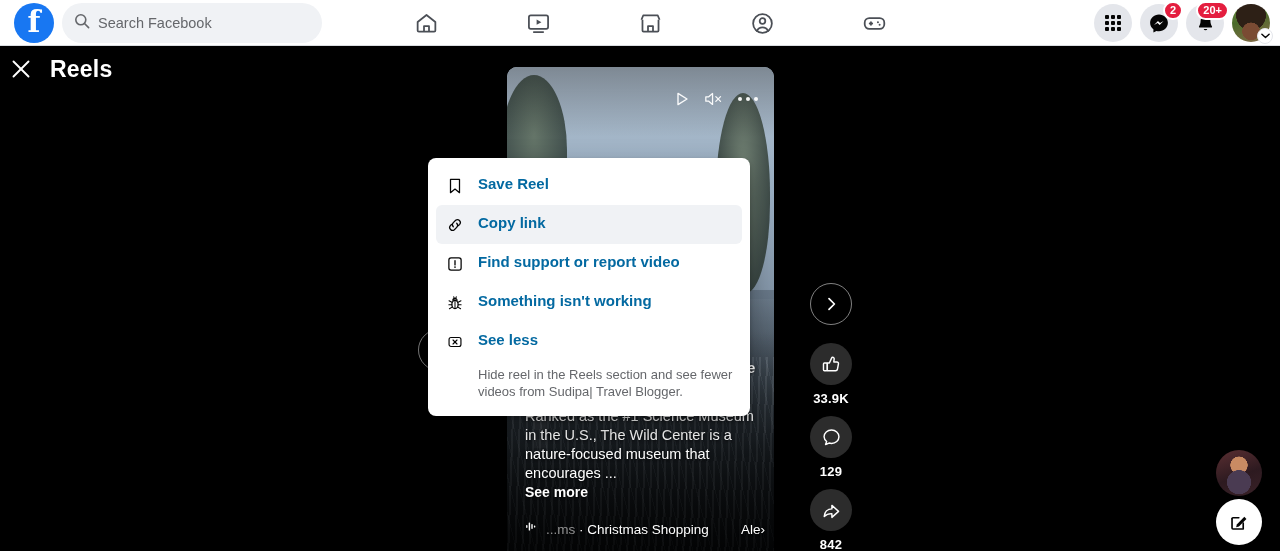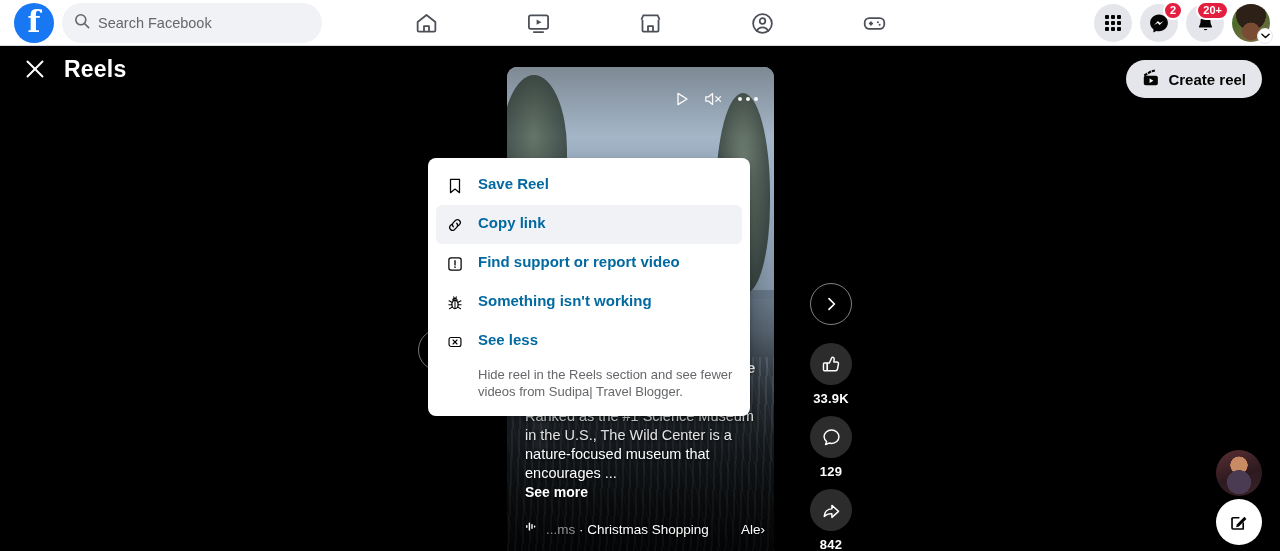--- a/index.html
+++ b/index.html
@@ -92,21 +92,21 @@
   
   .reels-page {
     position: absolute; top: 46px; left: 0;
     width: 1280px; height: 505px;
     background: #000000;
   }
   .reels-topbar {
     position: absolute; top: 0; left: 0;
     width: 100%; height: 46px;
     display: flex; align-items: center; gap: 18px;
-    padding-left: 24px;
+    padding-left: 10px;
   }
   .close-x { cursor: pointer; width: 22px; height: 22px; }
   .reels-title {
     color: #fff; font-size: 23px; font-weight: bold;
     letter-spacing: .2px;
   }
   .create-reel {
     position: absolute; right: 18px; top: 14px;
     height: 38px; padding: 0 16px;
     background: #e4e6eb; color: #050505;
@@ -401,32 +401,20 @@
   <div class="reels-topbar">
     <span class="close-x">
       <svg width="22" height="22" viewBox="0 0 22 22">
         <line x1="3.5" y1="3.5" x2="18.5" y2="18.5" stroke="#fff" stroke-width="1.9" stroke-linecap="round"></line>
         <line x1="18.5" y1="3.5" x2="3.5" y2="18.5" stroke="#fff" stroke-width="1.9" stroke-linecap="round"></line>
       </svg>
     </span>
     <span class="reels-title">Reels</span>
   </div>
 
-  <button class="create-reel">
-    <span>
-      <svg width="18" height="18" viewBox="0 0 20 20">
-        <path d="M2 6.2l3.3-2 1.1 2.1L3 8.3z" fill="#050505"></path>
-        <path d="M6.2 3.6l3.3-2 1.1 2.1-3.3 2z" fill="#050505"></path>
-        <path d="M10.6 1.4l3.4-.9.6 2.3-3.4.9z" fill="#050505"></path>
-        <rect x="2" y="7.4" width="15.6" height="10.6" rx="2.1" fill="#050505"></rect>
-        <path d="M8.4 10.6l4.3 2.5-4.3 2.5z" fill="#fff"></path>
-      </svg>
-    </span>
-    <span>Create reel</span>
-  </button>
 
   <div class="video-frame">
     <div class="scene-sky"></div>
     <div class="tree t1"></div>
     <div class="tree t2"></div>
     <div class="pole"></div>
     <div class="snow-ground"></div>
     <div class="snow-brush"></div>
     <div class="vid-scrim-top"></div>
     <div class="vid-scrim-bot"></div>

